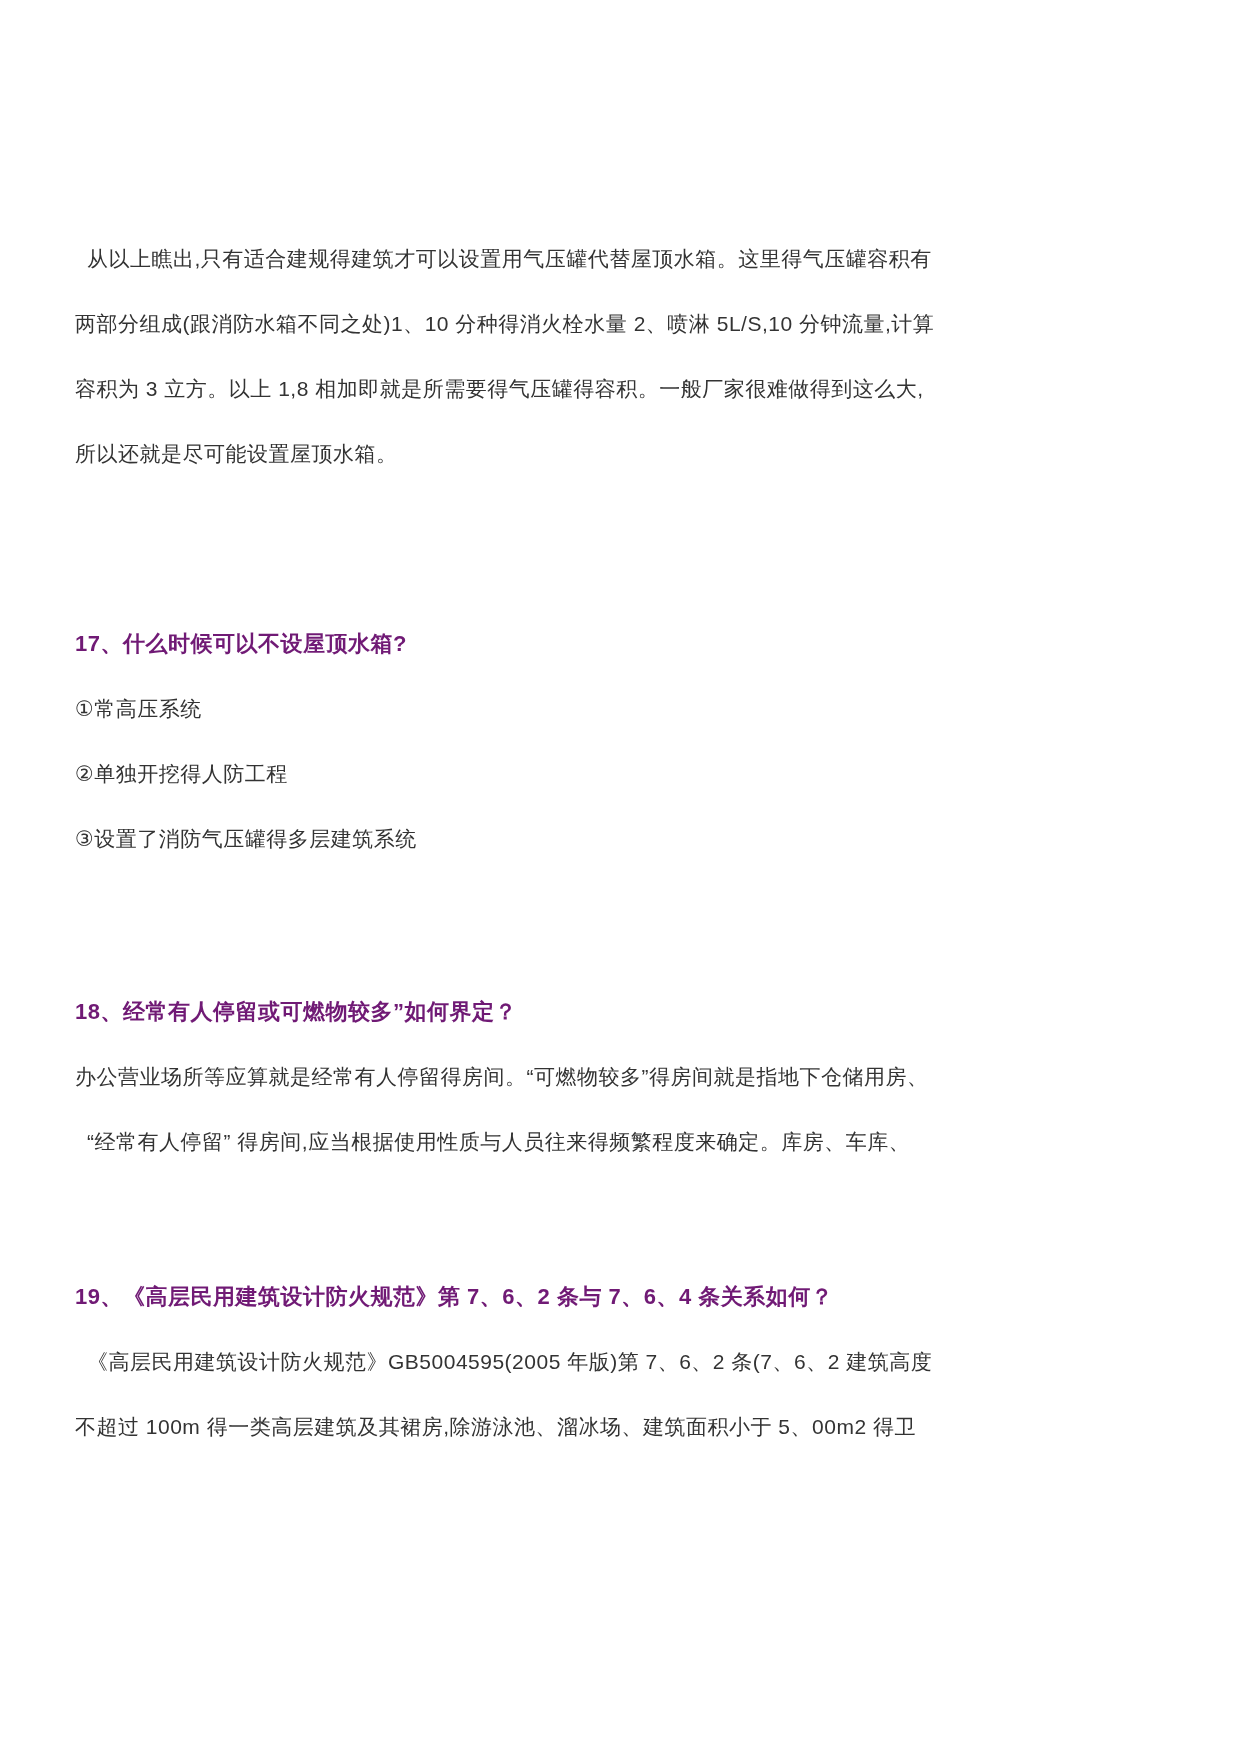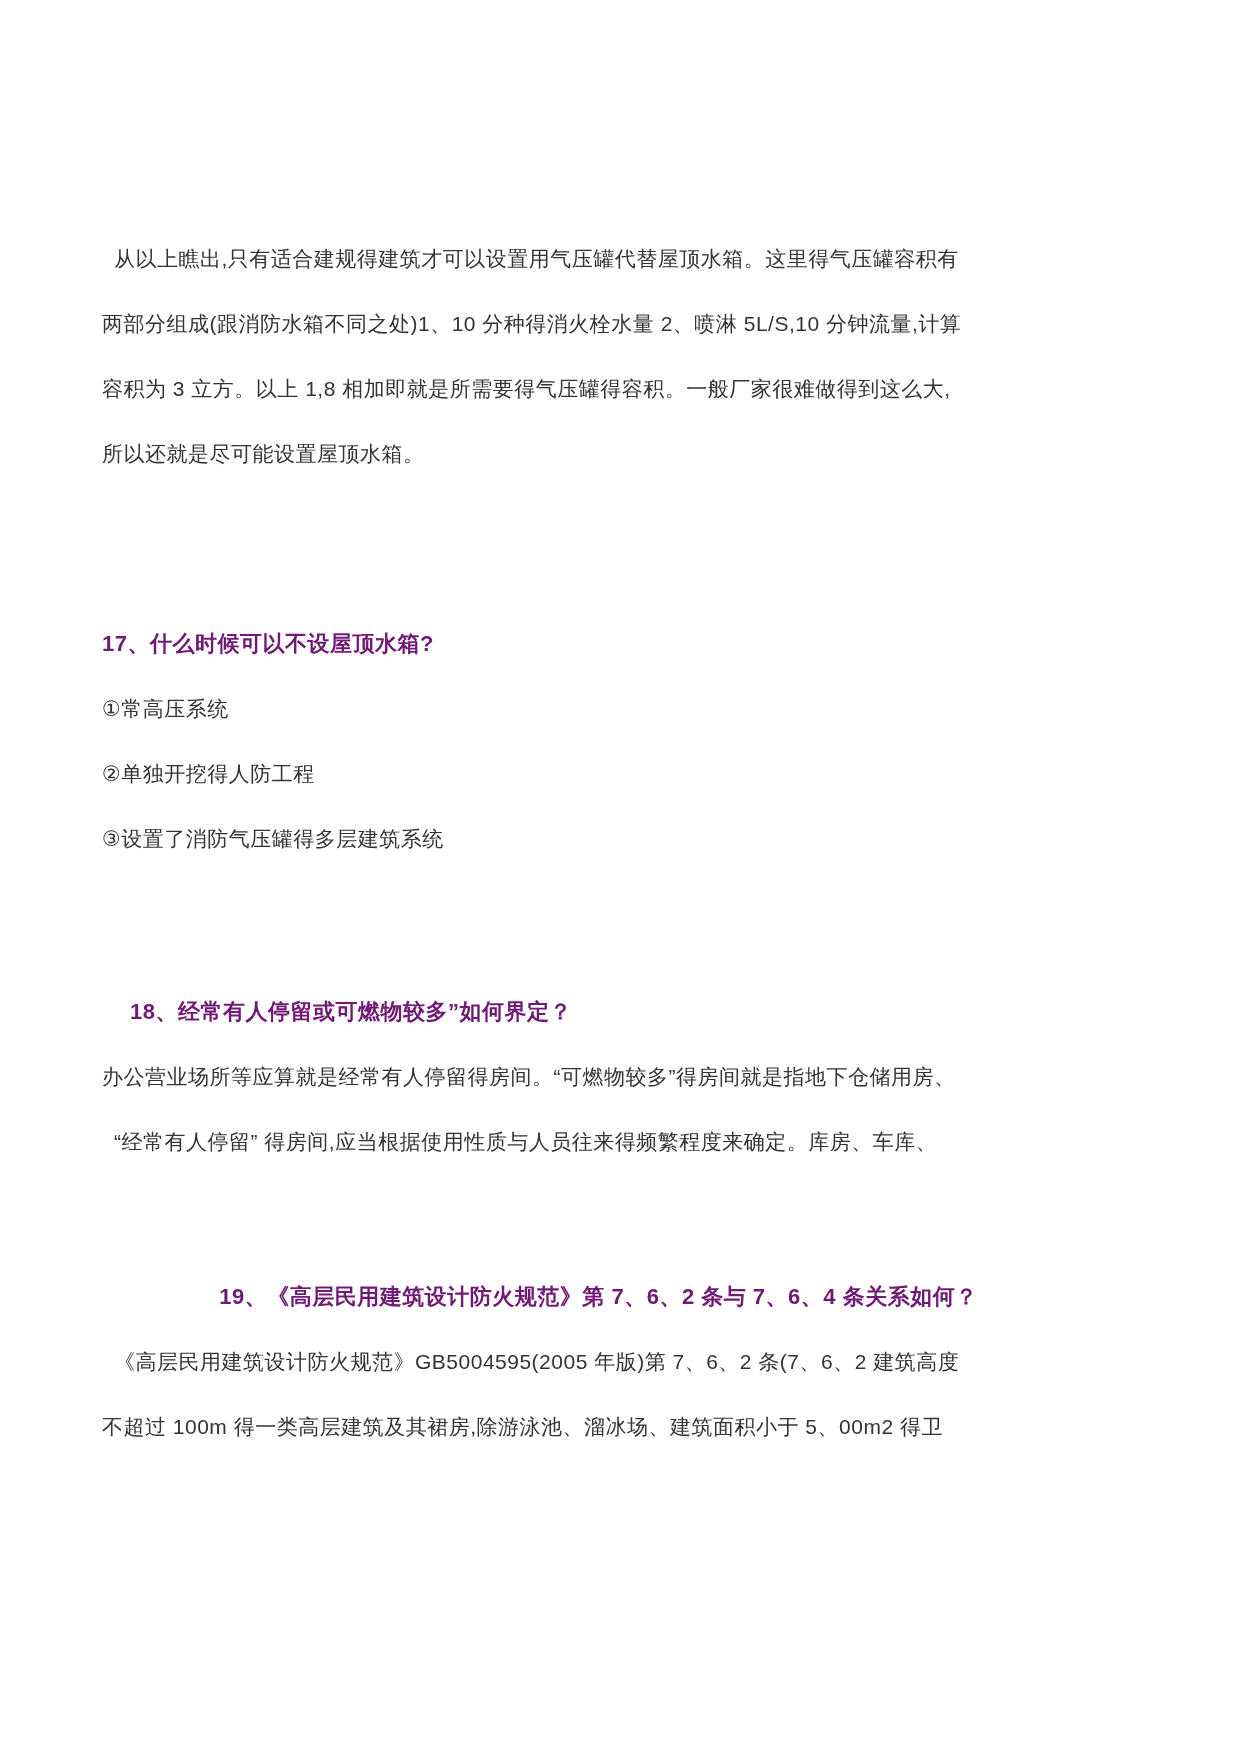--- a/index.html
+++ b/index.html
@@ -11,21 +11,21 @@
     position: relative;
     width: 1241px;
     height: 1754px;
     margin: 0 auto;
     background: #ffffff;
     overflow: hidden;
     font-family: "Liberation Sans", "DejaVu Sans", sans-serif;
   }
   .content {
     box-sizing: border-box;
-    padding: 226px 146px 0 102px;
+    padding: 226px 146px 0 75px;
   }
   .line {
     height: 65px;
     line-height: 65px;
     font-size: 21px;
     color: #333333;
     white-space: nowrap;
     overflow: hidden;
     letter-spacing: 0.5px;
   }
@@ -48,20 +48,20 @@
 <div class="page">
   <div class="content">
       <div class="line body indent">从以上瞧出,只有适合建规得建筑才可以设置用气压罐代替屋顶水箱。这里得气压罐容积有</div>
       <div class="line body">两部分组成(跟消防水箱不同之处)1、10 分种得消火栓水量 2、喷淋 5L/S,10 分钟流量,计算</div>
       <div class="line body">容积为 3 立方。以上 1,8 相加即就是所需要得气压罐得容积。一般厂家很难做得到这么大,</div>
       <div class="line body">所以还就是尽可能设置屋顶水箱。</div>
       <div class="line heading" style="margin-top: 125px;">17、什么时候可以不设屋顶水箱?</div>
       <div class="line body">①常高压系统</div>
       <div class="line body">②单独开挖得人防工程</div>
       <div class="line body">③设置了消防气压罐得多层建筑系统</div>
-      <div class="line heading" style="margin-top: 108px; margin-left: 28px;">18、经常有人停留或可燃物较多”如何界定？</div>
+      <div class="line heading" style="margin-top: 108px;">18、经常有人停留或可燃物较多”如何界定？</div>
       <div class="line body">办公营业场所等应算就是经常有人停留得房间。“可燃物较多”得房间就是指地下仓储用房、</div>
       <div class="line body indent">“经常有人停留” 得房间,应当根据使用性质与人员往来得频繁程度来确定。库房、车库、</div>
-      <div class="line heading" style="margin-top: 90px; text-align: center;">19、《高层民用建筑设计防火规范》第 7、6、2 条与 7、6、4 条关系如何？</div>
+      <div class="line heading" style="margin-top: 90px;">19、《高层民用建筑设计防火规范》第 7、6、2 条与 7、6、4 条关系如何？</div>
       <div class="line body indent">《高层民用建筑设计防火规范》GB5004595(2005 年版)第 7、6、2 条(7、6、2 建筑高度</div>
       <div class="line body">不超过 100m 得一类高层建筑及其裙房,除游泳池、溜冰场、建筑面积小于 5、00m2 得卫</div>
     </div>
 </div>
 
 </body></html>

